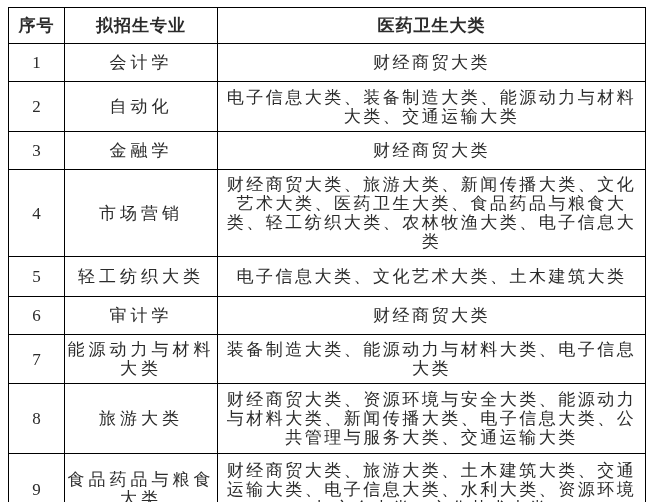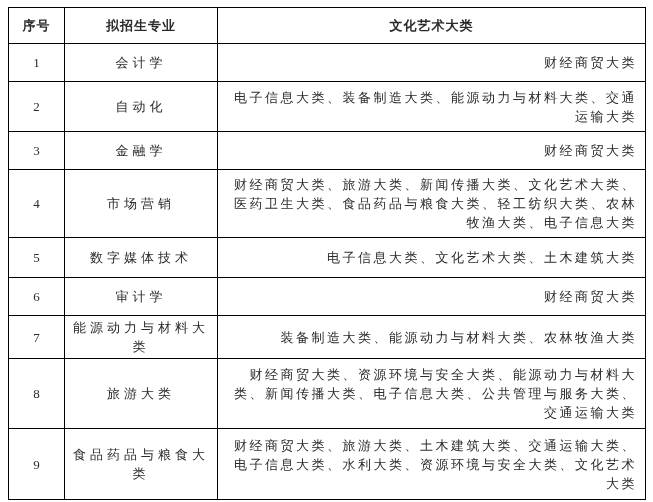--- a/index.html
+++ b/index.html
@@ -25,40 +25,40 @@
     table-layout: fixed;
     color: #2b2b2b;
   }
   table.enroll-table col.col-no    { width: 56px; }
   table.enroll-table col.col-major { width: 153px; }
   table.enroll-table col.col-scope { width: 428px; }
   table.enroll-table th,
   table.enroll-table td {
     border: 1px solid #000000;
     vertical-align: middle;
-    font-size: 13px;
+    font-size: 17px;
     line-height: 19px;
   }
   table.enroll-table thead tr { height: 36px; }
   table.enroll-table th {
     font-weight: bold;
     text-align: center;
     letter-spacing: 1px;
   }
   td.cell-no {
     text-align: center;
     font-family: "Liberation Serif", "DejaVu Serif", serif;
   }
   td.cell-major {
     text-align: center;
     letter-spacing: 4px;
     padding: 2px 2px;
   }
   td.cell-scope {
-    text-align: right;
+    text-align: center;
     padding: 5px 8px;
     letter-spacing: 2.5px;
     word-break: break-all;
   }
   tbody tr:nth-child(1) { height: 38px; }
   tbody tr:nth-child(2) { height: 50px; }
   tbody tr:nth-child(3) { height: 38px; }
   tbody tr:nth-child(4) { height: 68px; }
   tbody tr:nth-child(5) { height: 40px; }
   tbody tr:nth-child(6) { height: 38px; }
@@ -73,21 +73,21 @@
   <table class="enroll-table">
     <colgroup>
       <col class="col-no">
       <col class="col-major">
       <col class="col-scope">
     </colgroup>
     <thead>
       <tr>
         <th>序号</th>
         <th>拟招生专业</th>
-        <th>文化艺术大类</th>
+        <th>医药卫生大类</th>
       </tr>
     </thead>
     <tbody>
   <tr>
     <td class="cell-no">1</td>
     <td class="cell-major">会计学</td>
     <td class="cell-scope">财经商贸大类</td>
   </tr>
 
   <tr>
@@ -103,34 +103,34 @@
   </tr>
 
   <tr>
     <td class="cell-no">4</td>
     <td class="cell-major">市场营销</td>
     <td class="cell-scope">财经商贸大类、旅游大类、新闻传播大类、文化艺术大类、医药卫生大类、食品药品与粮食大类、轻工纺织大类、农林牧渔大类、电子信息大类</td>
   </tr>
 
   <tr>
     <td class="cell-no">5</td>
-    <td class="cell-major">数字媒体技术</td>
+    <td class="cell-major">轻工纺织大类</td>
     <td class="cell-scope">电子信息大类、文化艺术大类、土木建筑大类</td>
   </tr>
 
   <tr>
     <td class="cell-no">6</td>
     <td class="cell-major">审计学</td>
     <td class="cell-scope">财经商贸大类</td>
   </tr>
 
   <tr>
     <td class="cell-no">7</td>
     <td class="cell-major">能源动力与材料大类</td>
-    <td class="cell-scope">装备制造大类、能源动力与材料大类、农林牧渔大类</td>
+    <td class="cell-scope">装备制造大类、能源动力与材料大类、电子信息大类</td>
   </tr>
 
   <tr>
     <td class="cell-no">8</td>
     <td class="cell-major">旅游大类</td>
     <td class="cell-scope">财经商贸大类、资源环境与安全大类、能源动力与材料大类、新闻传播大类、电子信息大类、公共管理与服务大类、交通运输大类</td>
   </tr>
 
   <tr>
     <td class="cell-no">9</td>

